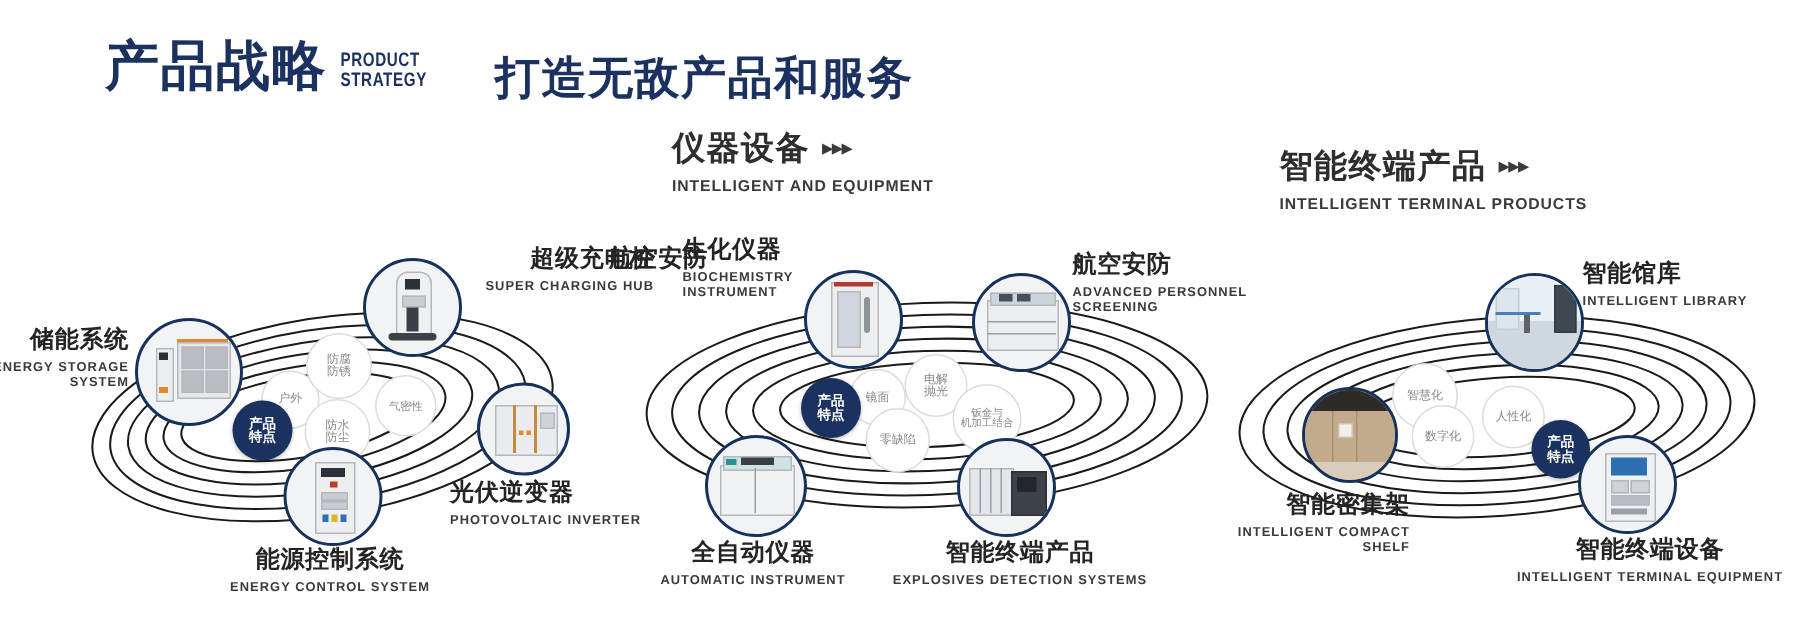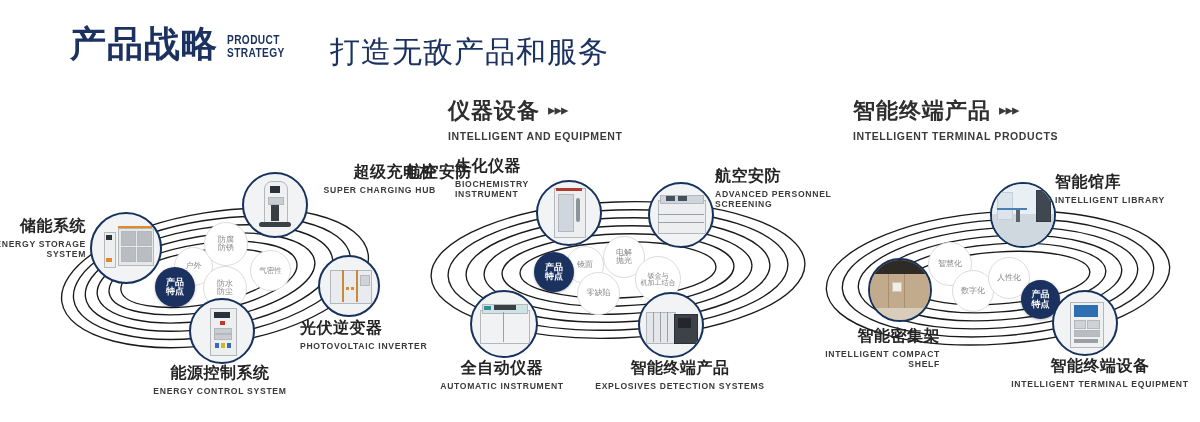--- a/index.html
+++ b/index.html
@@ -15,21 +15,21 @@
   .hdr-cn{
     font-size:36px;font-weight:bold;color:#1b3260;letter-spacing:1px;
     line-height:1;font-family:"Liberation Sans","DejaVu Sans",sans-serif;
   }
   .hdr-en{
     margin-left:9px;margin-bottom:3px;color:#1b3260;font-weight:bold;
     font-size:13px;line-height:13px;letter-spacing:.5px;
     transform:scaleX(.78);transform-origin:left bottom;white-space:pre-line;
   }
   .hdr-slogan{
-    position:absolute;left:330px;top:32px;font-size:30px;font-weight:normal;
+    position:absolute;left:330px;top:32px;font-size:30px;font-weight:bold;
     color:#1b3260;letter-spacing:1px;
   }
 
   
   .sect{position:absolute;}
   .sect-cn{font-size:22px;font-weight:bold;color:#2e2e2e;letter-spacing:1px;display:inline-block;}
   .arrows{display:inline-block;margin-left:8px;color:#3a3a3a;font-size:15px;letter-spacing:-1px;vertical-align:3px;}
   .sect-en{font-size:10.5px;color:#3a3a3a;letter-spacing:.6px;margin-top:4px;font-weight:600;}
 
   
@@ -70,21 +70,21 @@
 
 <div class="stage">
 
   <div class="hdr">
     <div class="hdr-cn">产品战略</div>
     <div class="hdr-en">PRODUCT
 STRATEGY</div>
   </div>
   <div class="hdr-slogan">打造无敌产品和服务</div>
 
-  <div class="sect" style="left:448px;top:96px;">
+  <div class="sect" style="left:448px;top:84px;">
     <div><span class="sect-cn">仪器设备</span><span class="arrows">▸▸▸</span></div>
     <div class="sect-en">INTELLIGENT AND EQUIPMENT</div>
   </div>
   <div class="sect" style="left:853px;top:96px;">
     <div><span class="sect-cn">智能终端产品</span><span class="arrows">▸▸▸</span></div>
     <div class="sect-en">INTELLIGENT TERMINAL PRODUCTS</div>
   </div>
 
   <div class="cluster" style="left:0px;top:150px;width:420px;height:250px;">
 
@@ -284,21 +284,21 @@
         <ellipse cx="198" cy="128" rx="140" ry="50" transform="rotate(-4 198 128)"></ellipse>
         <ellipse cx="198" cy="128" rx="124" ry="42" transform="rotate(-4 198 128)"></ellipse>
         <ellipse cx="198" cy="128" rx="108" ry="34" transform="rotate(-4 198 128)"></ellipse>
         <ellipse cx="198" cy="128" rx="92" ry="26" transform="rotate(-4 198 128)"></ellipse>
       </g>
     </svg>
 
     <div class="feat" style="left:128px;top:92px;width:42px;height:42px;font-size:8px;">
         <span>智慧化</span>
       </div>
-    <div class="feat" style="left:152px;top:120px;width:40px;height:40px;font-size:8px;">
+    <div class="feat" style="left:141px;top:120px;width:40px;height:40px;font-size:8px;">
         <span>数字化</span>
       </div>
     <div class="feat" style="left:188px;top:107px;width:40px;height:40px;font-size:8px;">
         <span>人性化</span>
       </div>
     <div class="feat core" style="left:221px;top:130px;width:39px;height:39px;font-size:9px;">
       <div>
         <span>产品</span>
         <span>特点</span>
       </div>

